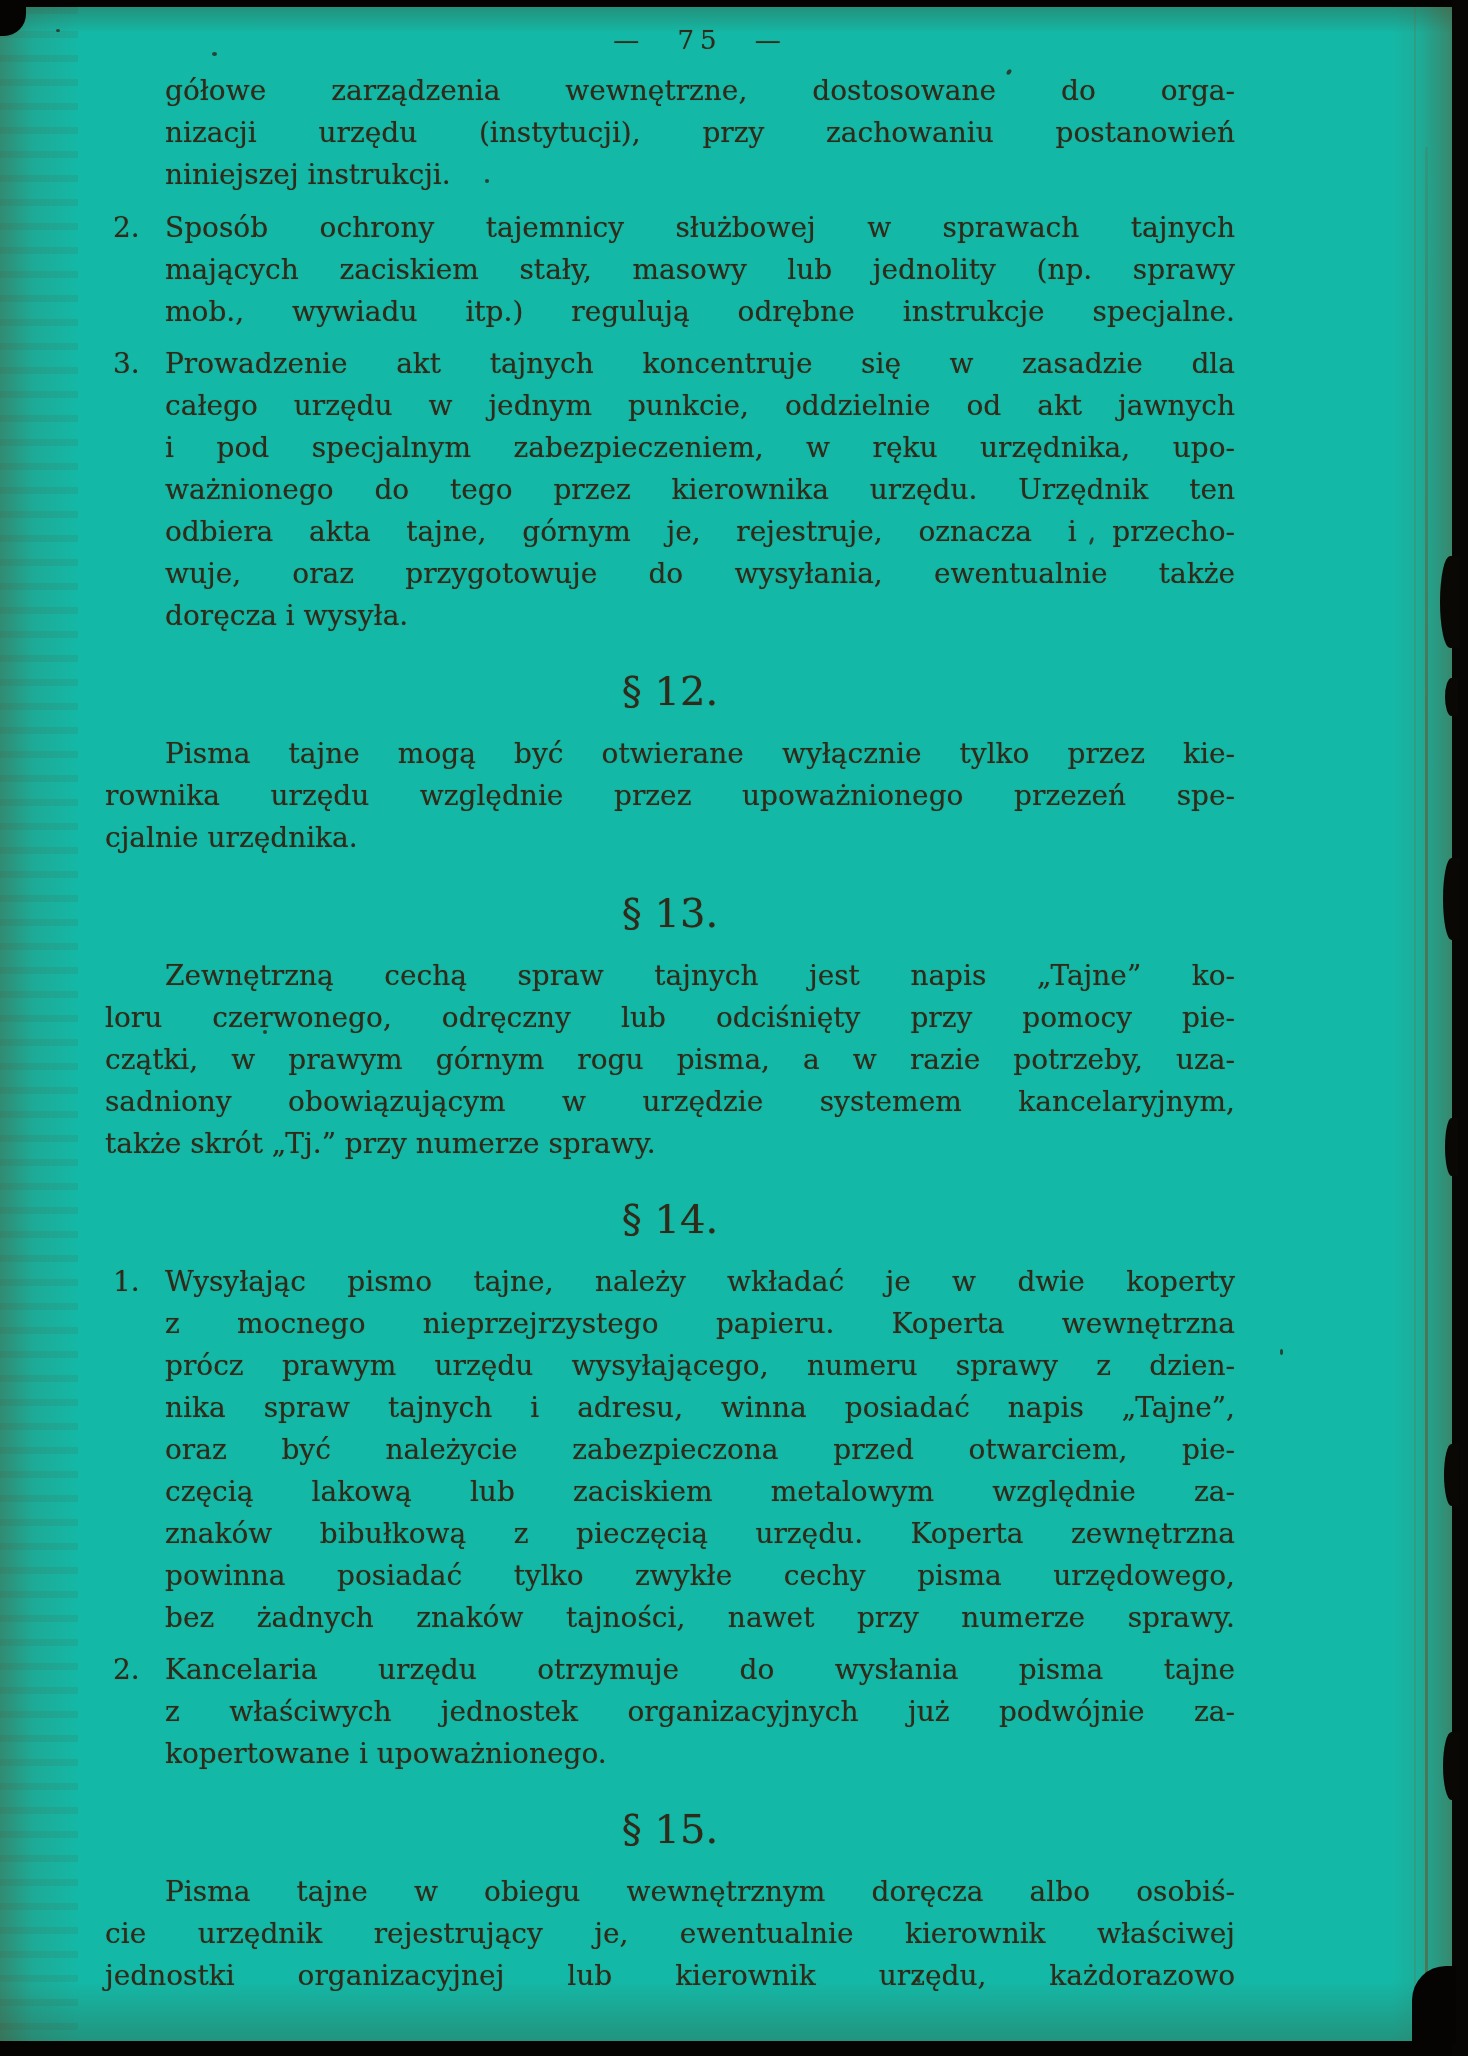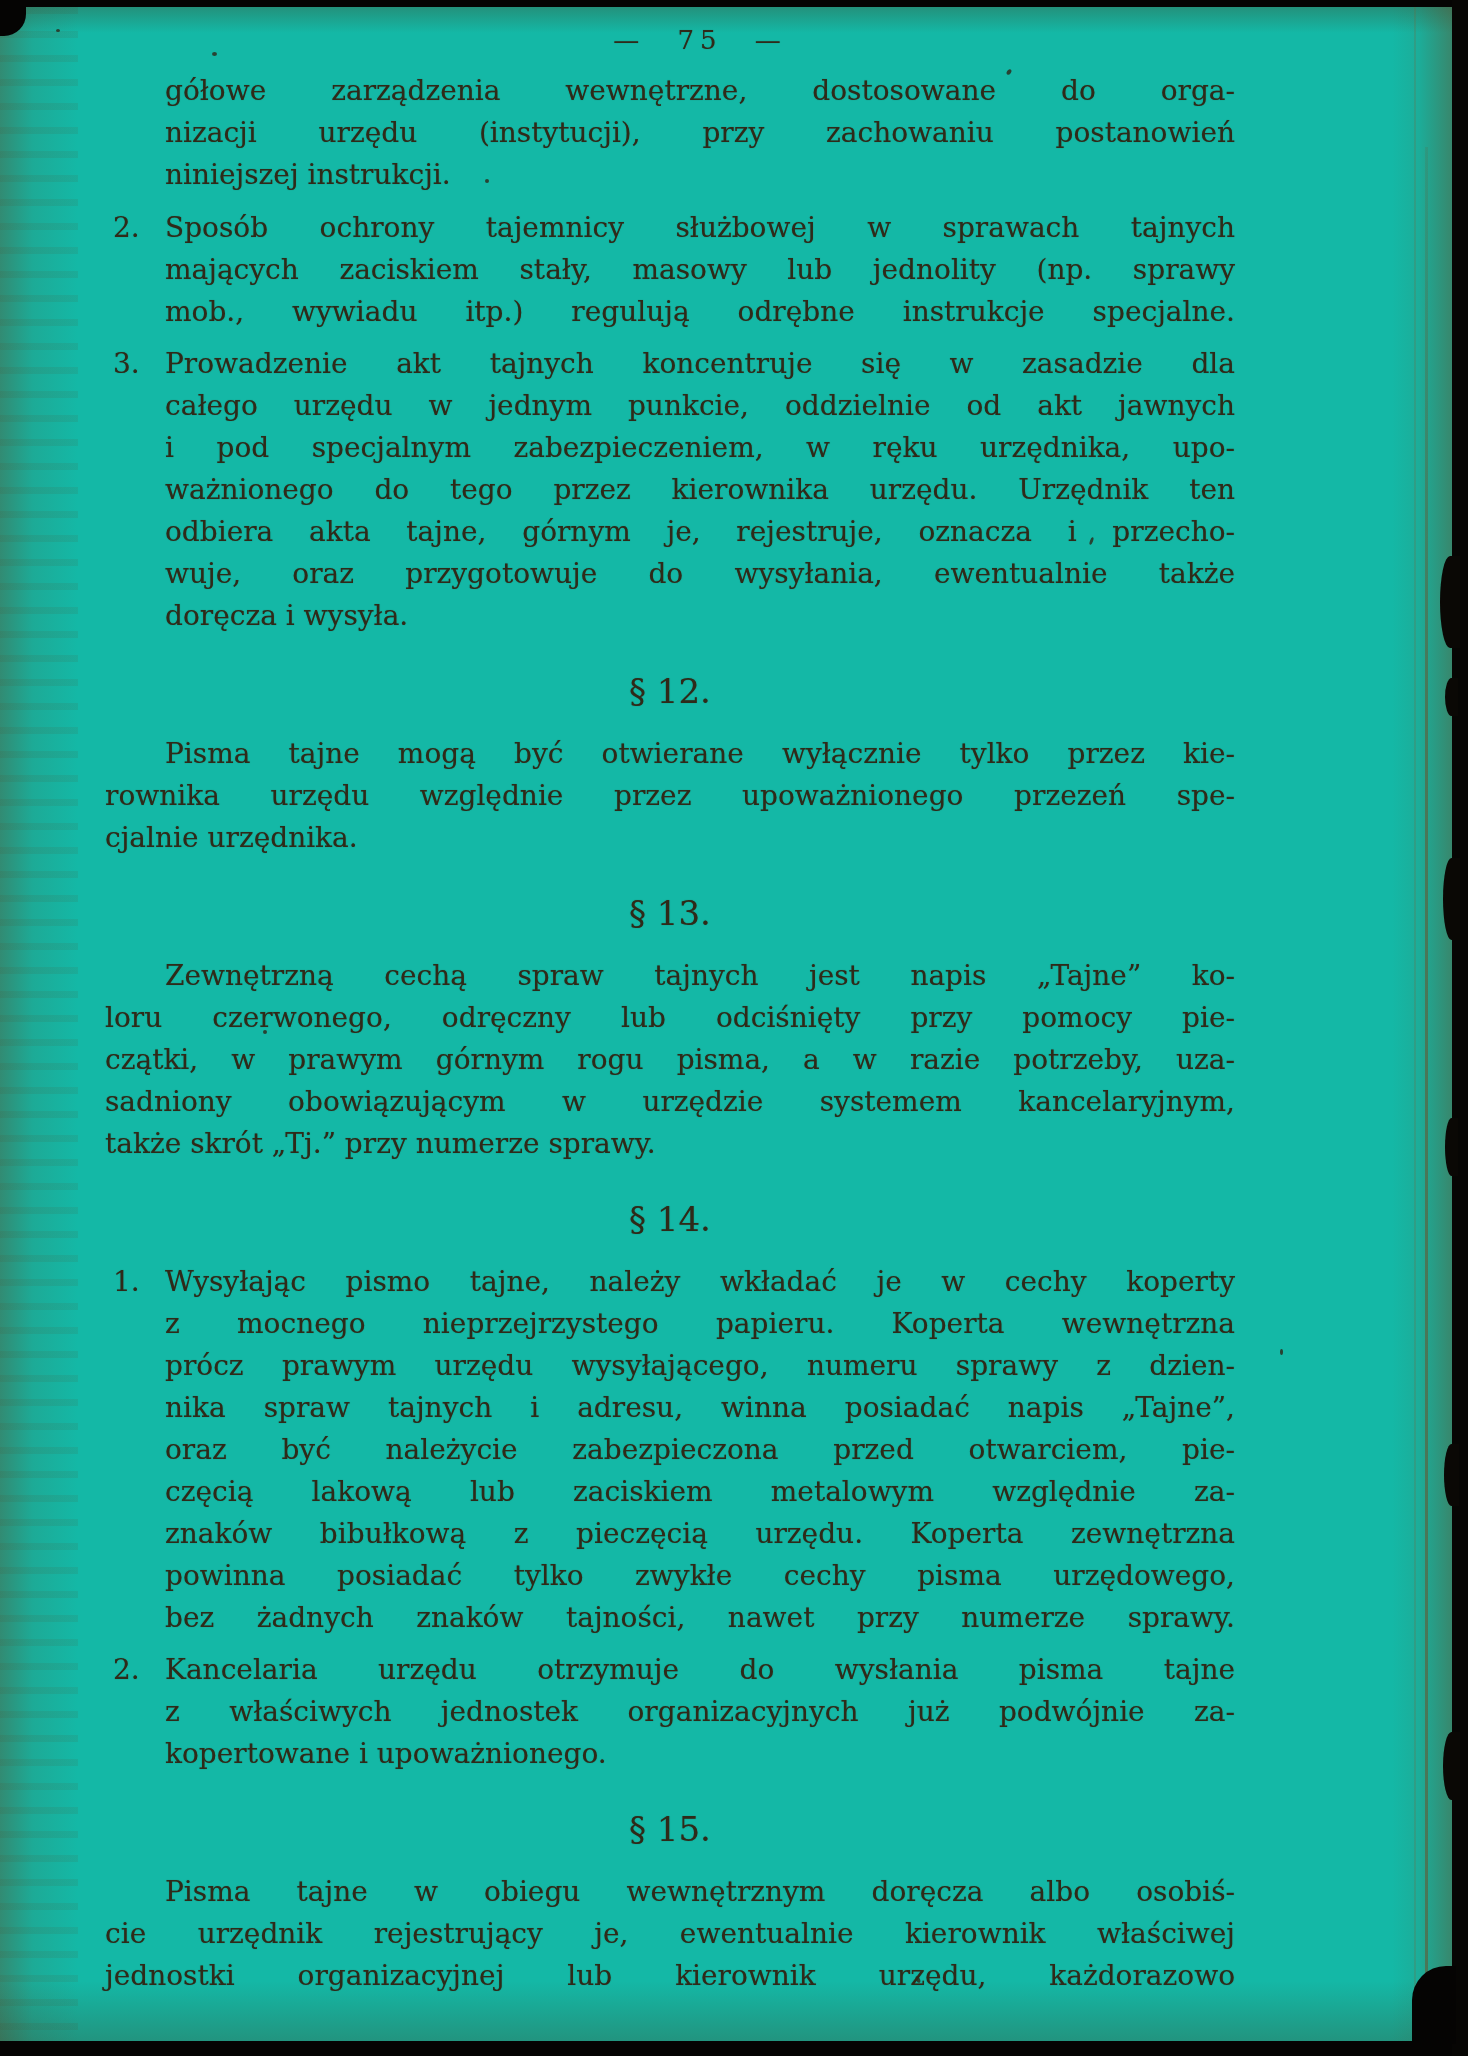--- a/index.html
+++ b/index.html
@@ -90,21 +90,21 @@
   .line.indent { text-indent: 60px; }
 
   .continuation { margin-left: 60px; margin-top: 9px; }
   .list-block { margin-top: 11px; }
   .list-item { display: flex; margin-top: 10px; }
   .item-num { flex: 0 0 60px; box-sizing: border-box; padding-left: 8px; }
   .item-body { flex: 1 1 auto; min-width: 0; }
 
   .sec-heading {
     text-align: center;
-    font-size: 34px;
+    font-size: 40px;
     margin-top: 33px;
     margin-bottom: 21px;
   }
   .sec-par { }
 </style>
 </head>
 <body>
 
 <div class="paper">
   <div class="left-shade"></div>
@@ -170,21 +170,21 @@
       <div class="line">czątki, w prawym górnym rogu pisma, a w razie potrzeby, uza-</div>
       <div class="line">sadniony obowiązującym w urzędzie systemem kancelaryjnym,</div>
       <div class="line end">także skrót „Tj.” przy numerze sprawy.</div>
     </div>
 
     <div class="sec-heading">§ 14.</div>
     <div class="list-block">
       <div class="list-item">
         <div class="item-num">1.</div>
         <div class="item-body">
-          <div class="line">Wysyłając pismo tajne, należy wkładać je w cechy koperty</div>
+          <div class="line">Wysyłając pismo tajne, należy wkładać je w dwie koperty</div>
           <div class="line">z mocnego nieprzejrzystego papieru. Koperta wewnętrzna</div>
           <div class="line">prócz prawym urzędu wysyłającego, numeru sprawy z dzien-</div>
           <div class="line">nika spraw tajnych i adresu, winna posiadać napis „Tajne”,</div>
           <div class="line">oraz być należycie zabezpieczona przed otwarciem, pie-</div>
           <div class="line">częcią lakową lub zaciskiem metalowym względnie za-</div>
           <div class="line">znaków bibułkową z pieczęcią urzędu. Koperta zewnętrzna</div>
           <div class="line">powinna posiadać tylko zwykłe cechy pisma urzędowego,</div>
           <div class="line">bez żadnych znaków tajności, nawet przy numerze sprawy.</div>
         </div>
       </div>

